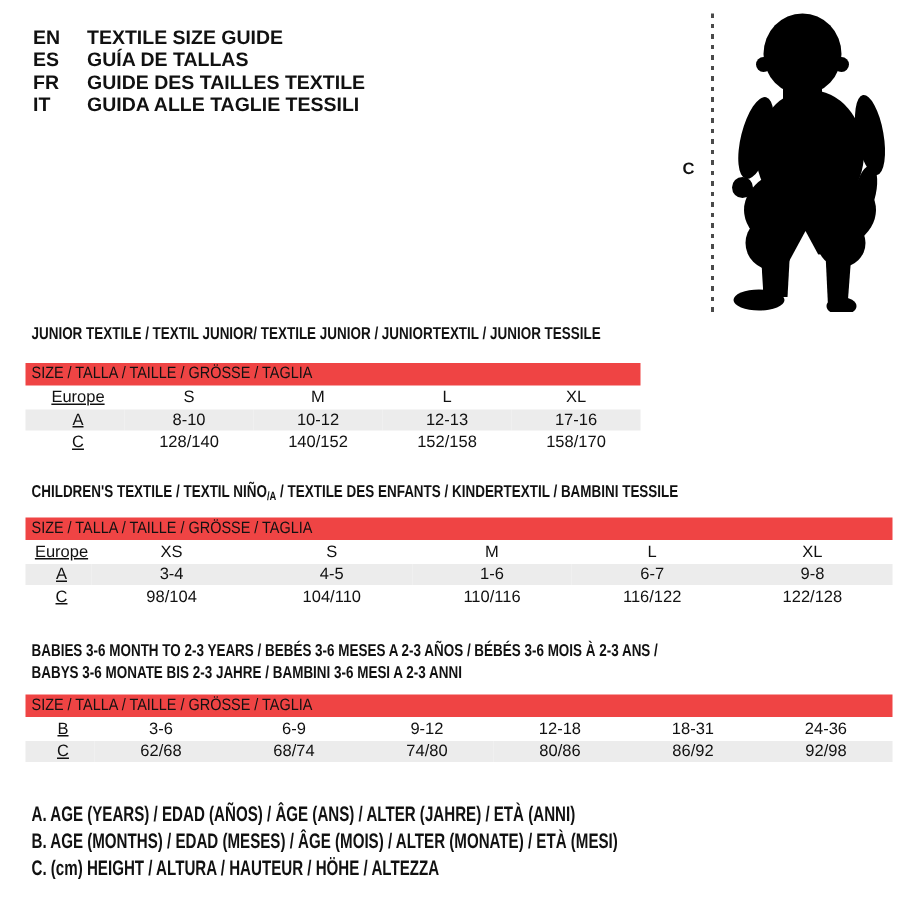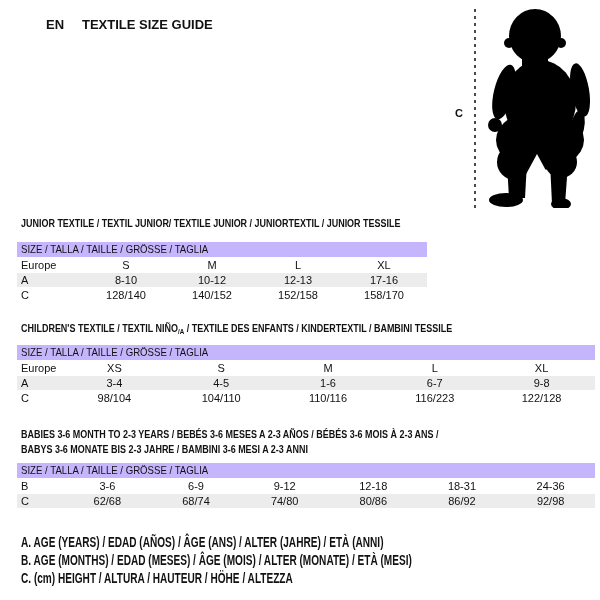--- a/index.html
+++ b/index.html
@@ -4,66 +4,69 @@
 <style>
   html,body{margin:0;padding:0;}
   body{
     width:600px;height:600px;background:#ffffff;
     font-family:"Liberation Sans",sans-serif;color:#111111;
     position:relative;overflow:hidden;
   }
   
   .lang-list{position:absolute;left:22px;top:17px;font-weight:bold;font-size:13px;line-height:15px;}
   .lang-row{white-space:nowrap;}
-  .lang-code{display:inline-block;width:36px;margin-left:24px;}
+  .lang-code{display:inline-block;width:36px;}
   
   .height-line{
     position:absolute;left:474px;top:9px;width:2px;height:200px;
     background:repeating-linear-gradient(to bottom,#4a4a4a 0 3px,transparent 3px 7px);
   }
   .figure-label{position:absolute;left:455px;top:107px;font-weight:bold;font-size:11px;}
   .baby-svg{position:absolute;left:484px;top:6px;}
   
   .section-title{
     position:absolute;font-weight:bold;font-size:11.5px;line-height:15px;
     white-space:nowrap;transform:scaleX(0.78);transform-origin:0 0;
   }
   #junior-title{left:21px;top:216px;}
   #children-title{left:21px;top:321px;}
   #babies-title{left:21px;top:427px;}
   .title-sub{font-size:8px;vertical-align:-2px;}
   
   .size-bar{
-    position:absolute;left:17px;height:15px;background:#c4b5fd;
+    position:absolute;left:17px;height:15px;background:#ef4444;
     font-size:11px;line-height:15px;padding-left:4px;box-sizing:border-box;
   }
   .size-bar .bar-text{display:inline-block;white-space:nowrap;transform:scaleX(0.875);transform-origin:0 0;}
   #junior-bar{top:242px;width:410px;}
   #children-bar{top:345px;width:578px;}
   #babies-bar{top:463px;width:578px;}
   
   table.size-table{
     position:absolute;border-collapse:separate;border-spacing:0 1px;
     table-layout:fixed;font-size:11px;
   }
   table.size-table td{height:14px;line-height:14px;padding:0;text-align:center;overflow:hidden;white-space:nowrap;}
-  table.size-table td.rowlabel{text-align:left;padding-left:4px;}
+  table.size-table td.rowlabel{text-align:center;padding-left:4px;text-decoration:underline;}
   table.size-table tr.alt td{background:#ececec;}
   #junior-table{left:17px;top:257px;width:410px;}
   #children-table{left:17px;top:360px;width:578px;}
   #babies-table{left:17px;top:478px;width:578px;}
   
   .legend{position:absolute;left:21px;top:533px;font-weight:bold;font-size:14px;line-height:18px;}
   .legend-line{white-space:nowrap;transform:scaleX(0.72);transform-origin:0 0;}
 </style>
 </head>
 <body>
 
 <div class="lang-list">
     <div class="lang-row"><span class="lang-code">EN</span><span>TEXTILE SIZE GUIDE</span></div>
+    <div class="lang-row"><span class="lang-code">ES</span><span>GUÍA DE TALLAS</span></div>
+    <div class="lang-row"><span class="lang-code">FR</span><span>GUIDE DES TAILLES TEXTILE</span></div>
+    <div class="lang-row"><span class="lang-code">IT</span><span>GUIDA ALLE TAGLIE TESSILI</span></div>
   </div>
 
 <div class="height-line"></div>
 <div class="figure-label">C</div>
 <svg class="baby-svg" width="112" height="202" viewBox="0 0 112 202">
   <g fill="#000000">
     <ellipse cx="51" cy="30" rx="26" ry="27"></ellipse>
     <circle cx="25" cy="37" r="5"></circle>
     <circle cx="77" cy="37" r="5"></circle>
     <rect x="38" y="48" width="26" height="16"></rect>
@@ -148,21 +151,21 @@
         <td>4-5</td>
         <td>1-6</td>
         <td>6-7</td>
         <td>9-8</td>
       </tr>
       <tr>
         <td class="rowlabel">C</td>
         <td>98/104</td>
         <td>104/110</td>
         <td>110/116</td>
-        <td>116/223</td>
+        <td>116/122</td>
         <td>122/128</td>
       </tr>
     </tbody>
 </table>
 
 <div class="section-title" id="babies-title">
   <div>BABIES 3-6 MONTH TO 2-3 YEARS / BEBÉS 3-6 MESES A 2-3 AÑOS / BÉBÉS 3-6 MOIS À 2-3 ANS /</div>
   <div>BABYS 3-6 MONATE BIS 2-3 JAHRE / BAMBINI 3-6 MESI A 2-3 ANNI</div>
 </div>
 <div class="size-bar" id="babies-bar">

